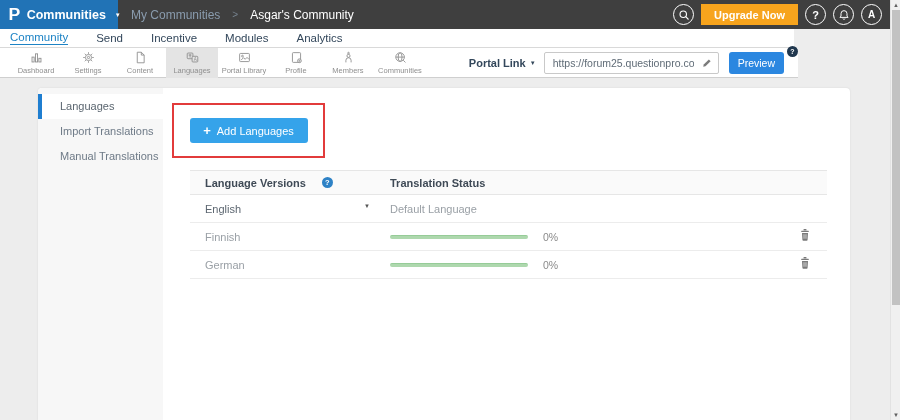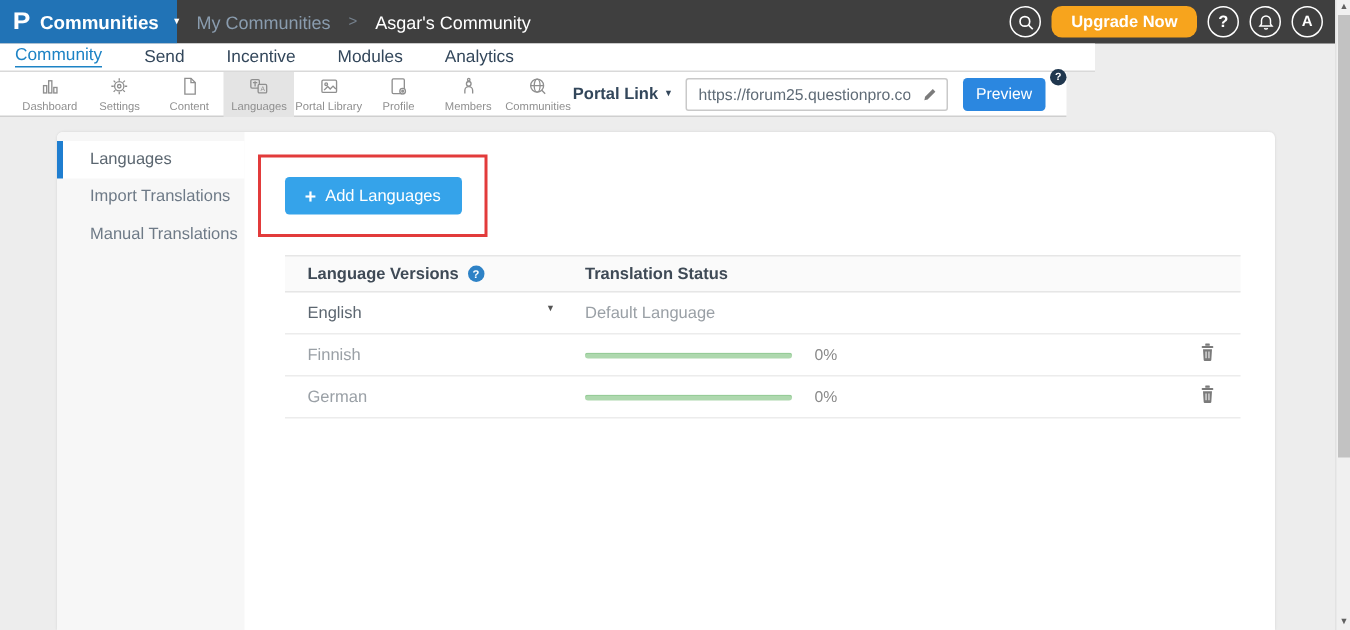--- a/index.html
+++ b/index.html
@@ -15,33 +15,33 @@
   .product-name { color:#fff; font-size:12.5px; font-weight:700; white-space:nowrap; }
   .caret-w { color:#fff; font-size:6px; margin-left:2px; }
   .breadcrumb { display:flex; align-items:center; gap:12px; margin-left:13px; font-size:12px; }
   .bc-parent { color:#8a9cae; cursor:pointer; }
   .bc-sep { color:#76828e; font-size:10px; }
   .bc-current { color:#fff; }
   .top-right { margin-left:auto; display:flex; align-items:center; gap:7px; padding-right:8px; }
   .circle-btn { width:21px; height:21px; border:1px solid #fff; border-radius:50%;
     display:flex; align-items:center; justify-content:center; color:#fff;
     font-size:11px; font-weight:700; cursor:pointer; flex:0 0 auto; }
-  .upgrade { height:21px; padding:0 13px; border:none; border-radius:7px;
+  .upgrade { height:21px; padding:0 13px; border:none; border-radius:0;
     background:#f7a41d; color:#fff; font-size:11px; font-weight:700;
     font-family:inherit; cursor:pointer; white-space:nowrap; }
 
   
-  .navbar { position:absolute; top:29px; left:0; width:730px; height:19px; background:#fff;
+  .navbar { position:absolute; top:29px; left:0; width:794px; height:19px; background:#fff;
     border-bottom:1px solid #d9d9d9; display:flex; align-items:center;
     padding-left:10px; gap:28px; }
   .nav-tab { font-size:11.5px; color:#33475b; cursor:pointer; white-space:nowrap; }
   .nav-tab.active { color:#1d83c5; border-bottom:1px solid #1d83c5; padding-bottom:1px; }
 
   
-  .toolbar { position:absolute; top:48px; left:0; width:711px; height:30px; background:#fff;
+  .toolbar { position:absolute; top:48px; left:0; width:798px; height:30px; background:#fff;
     border-bottom:1px solid #cfcfcf; display:flex; align-items:center; padding-left:10px; }
   .tool-item { width:52px; height:30px; display:flex; flex-direction:column; align-items:center;
     justify-content:center; color:#8f8f8f; cursor:pointer; }
   .tool-item.active { background:#e4e4e4; }
   .tool-item svg { width:13px; height:13px; stroke:#8f8f8f; fill:none; stroke-width:1.1; }
   .tool-label { font-size:7.5px; margin-top:2px; white-space:nowrap; color:#8f8f8f; }
   .portal { margin-left:auto; display:flex; align-items:center; }
   .portal-label { font-size:11px; color:#33475b; font-weight:600; white-space:nowrap; cursor:pointer; }
   .caret-d { font-size:6px; color:#33475b; margin:0 8px 0 4px; }
   .portal-input-wrap { position:relative; width:175px; height:22px; }
@@ -69,21 +69,21 @@
   .add-btn { width:118px; height:25px; background:#35a3ea; color:#fff; border:none;
     border-radius:3px; font-size:11px; font-family:inherit; display:flex; align-items:center;
     justify-content:center; gap:6px; cursor:pointer; }
   .add-plus { font-size:13px; font-weight:700; line-height:1; }
 
   
   .lang-table { margin:12px 0 0 18px; width:637px; font-size:11px; }
   .thead { display:flex; height:25px; align-items:center; background:#fafafa;
     border-top:1px solid #e6e6e6; border-bottom:1px solid #e6e6e6;
     color:#3f4a56; font-weight:700; }
-  .col-lang { width:200px; padding-left:15px; display:flex; gap:6px; flex:0 0 auto; }
+  .col-lang { width:200px; padding-left:15px; display:flex; gap:16px; flex:0 0 auto; }
   .col-status { flex:1; display:flex; align-items:center; }
   .help-dot { width:11px; height:11px; border-radius:50%; background:#2e82c6; color:#fff;
     font-size:7.5px; font-weight:700; display:flex; align-items:center; justify-content:center; cursor:pointer; }
   .trow { display:flex; height:28px; align-items:center; border-bottom:1px solid #ececec; color:#5c6670; }
   .lang-cell { justify-content:space-between; padding-right:20px; }
   .caret-g { font-size:6px; color:#555; cursor:pointer; }
   .muted { color:#9aa0a6; }
   .progress-track { width:138px; height:4px; border-radius:2px; background:#aed8ae;
     border-top:1px solid #96cc98; position:relative; }
   .progress-fill { position:absolute; left:0; top:0; height:100%; background:#57b15a; border-radius:2px; }

